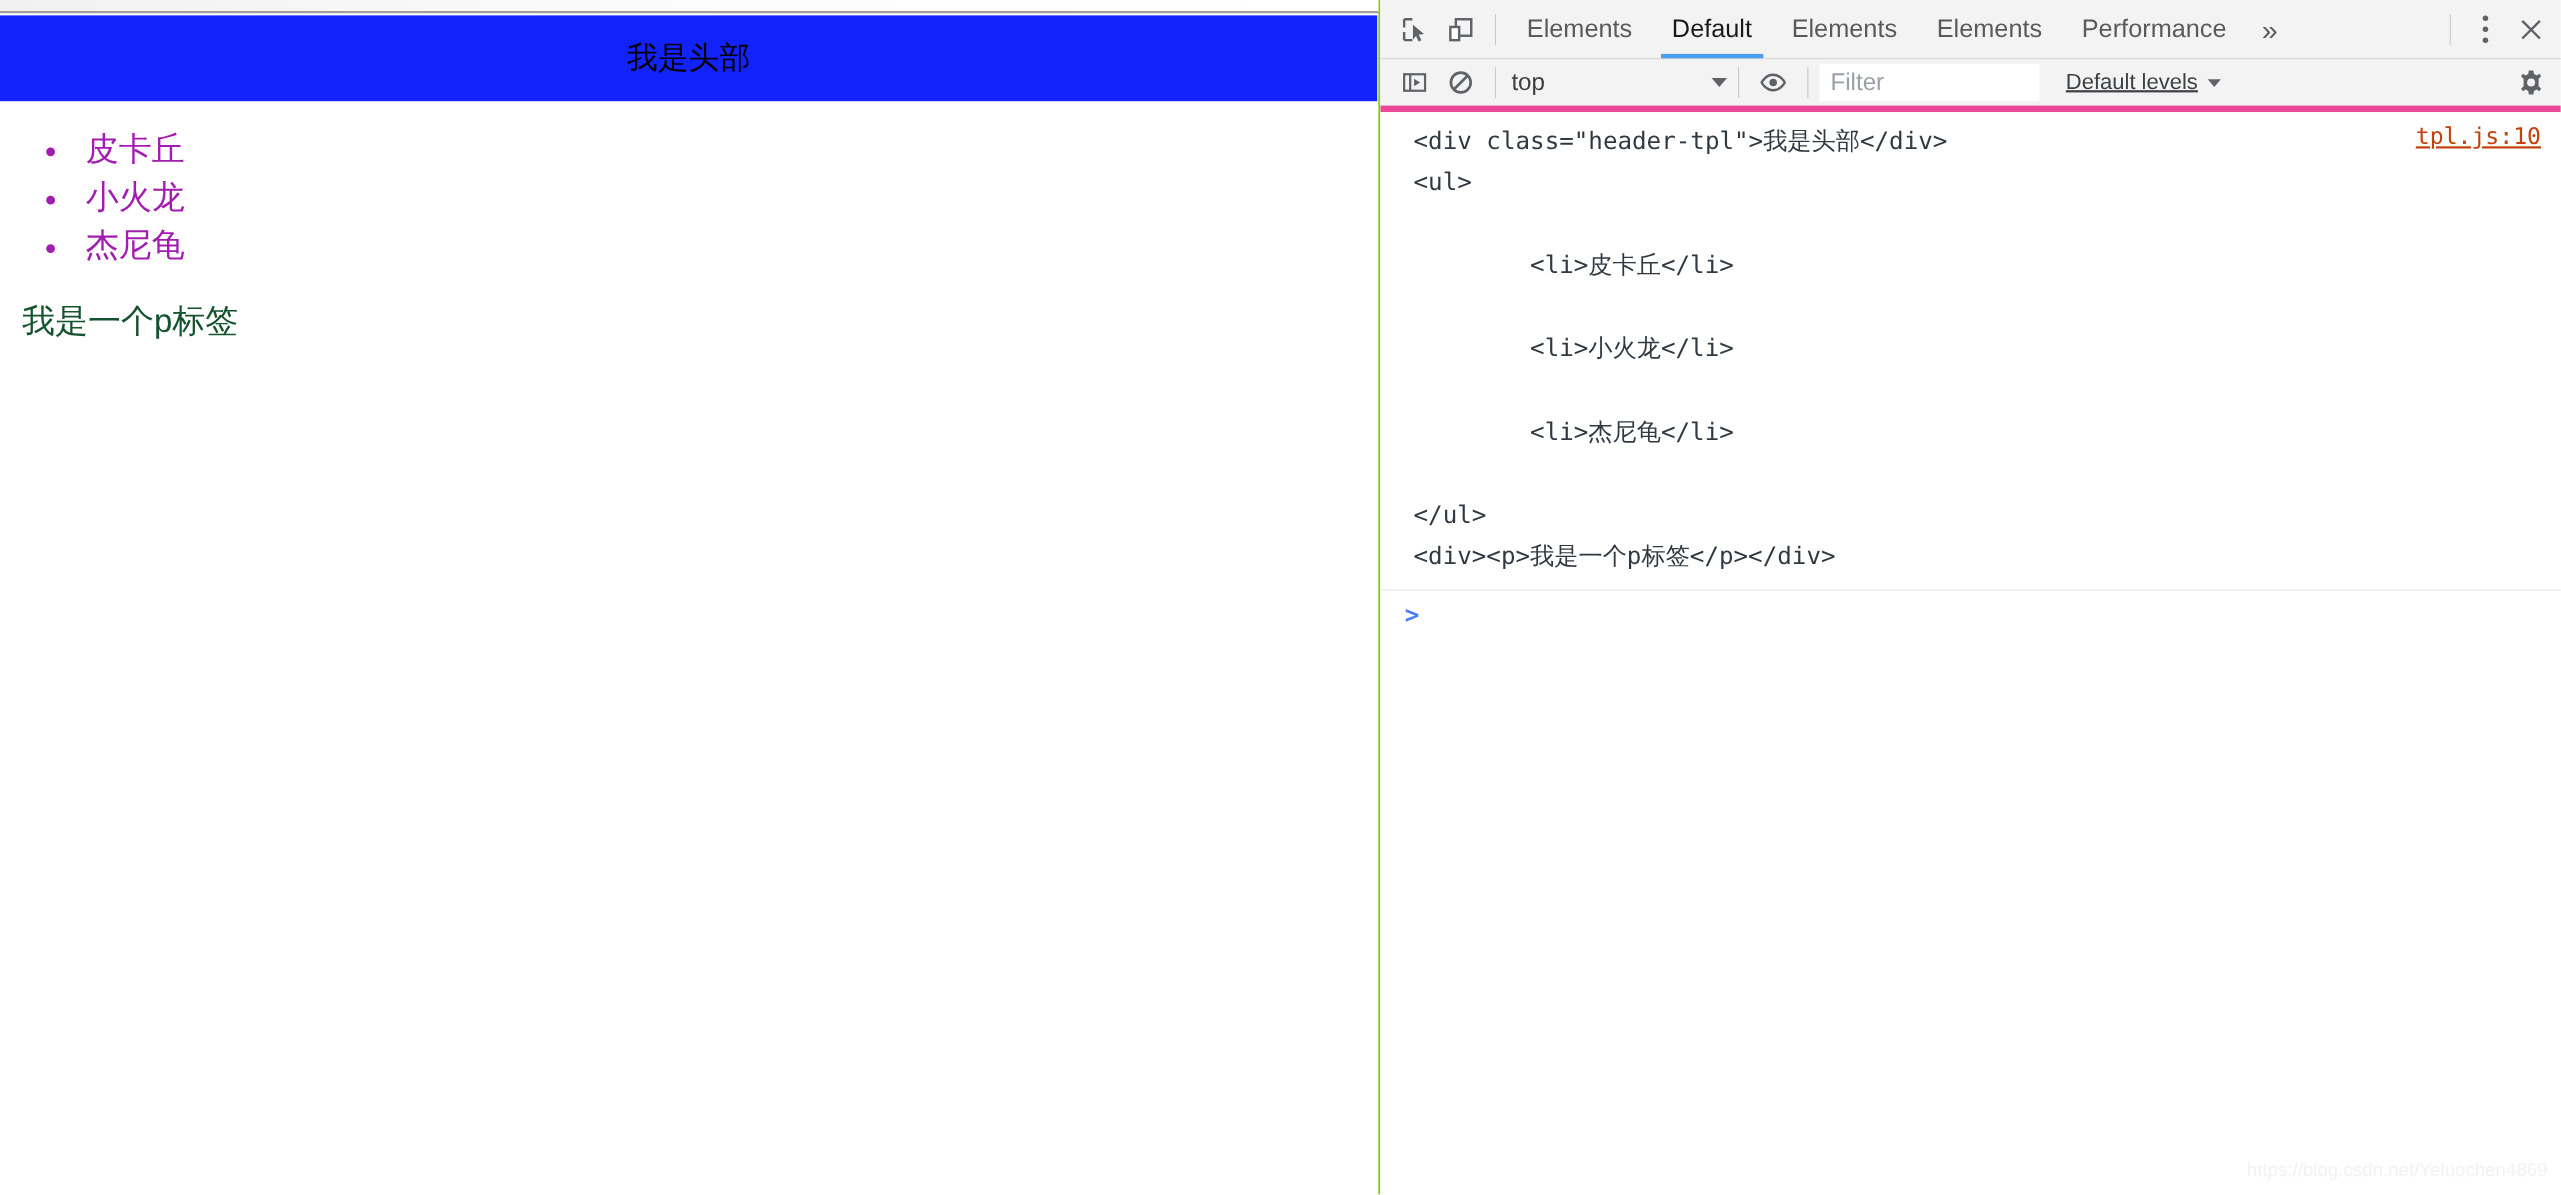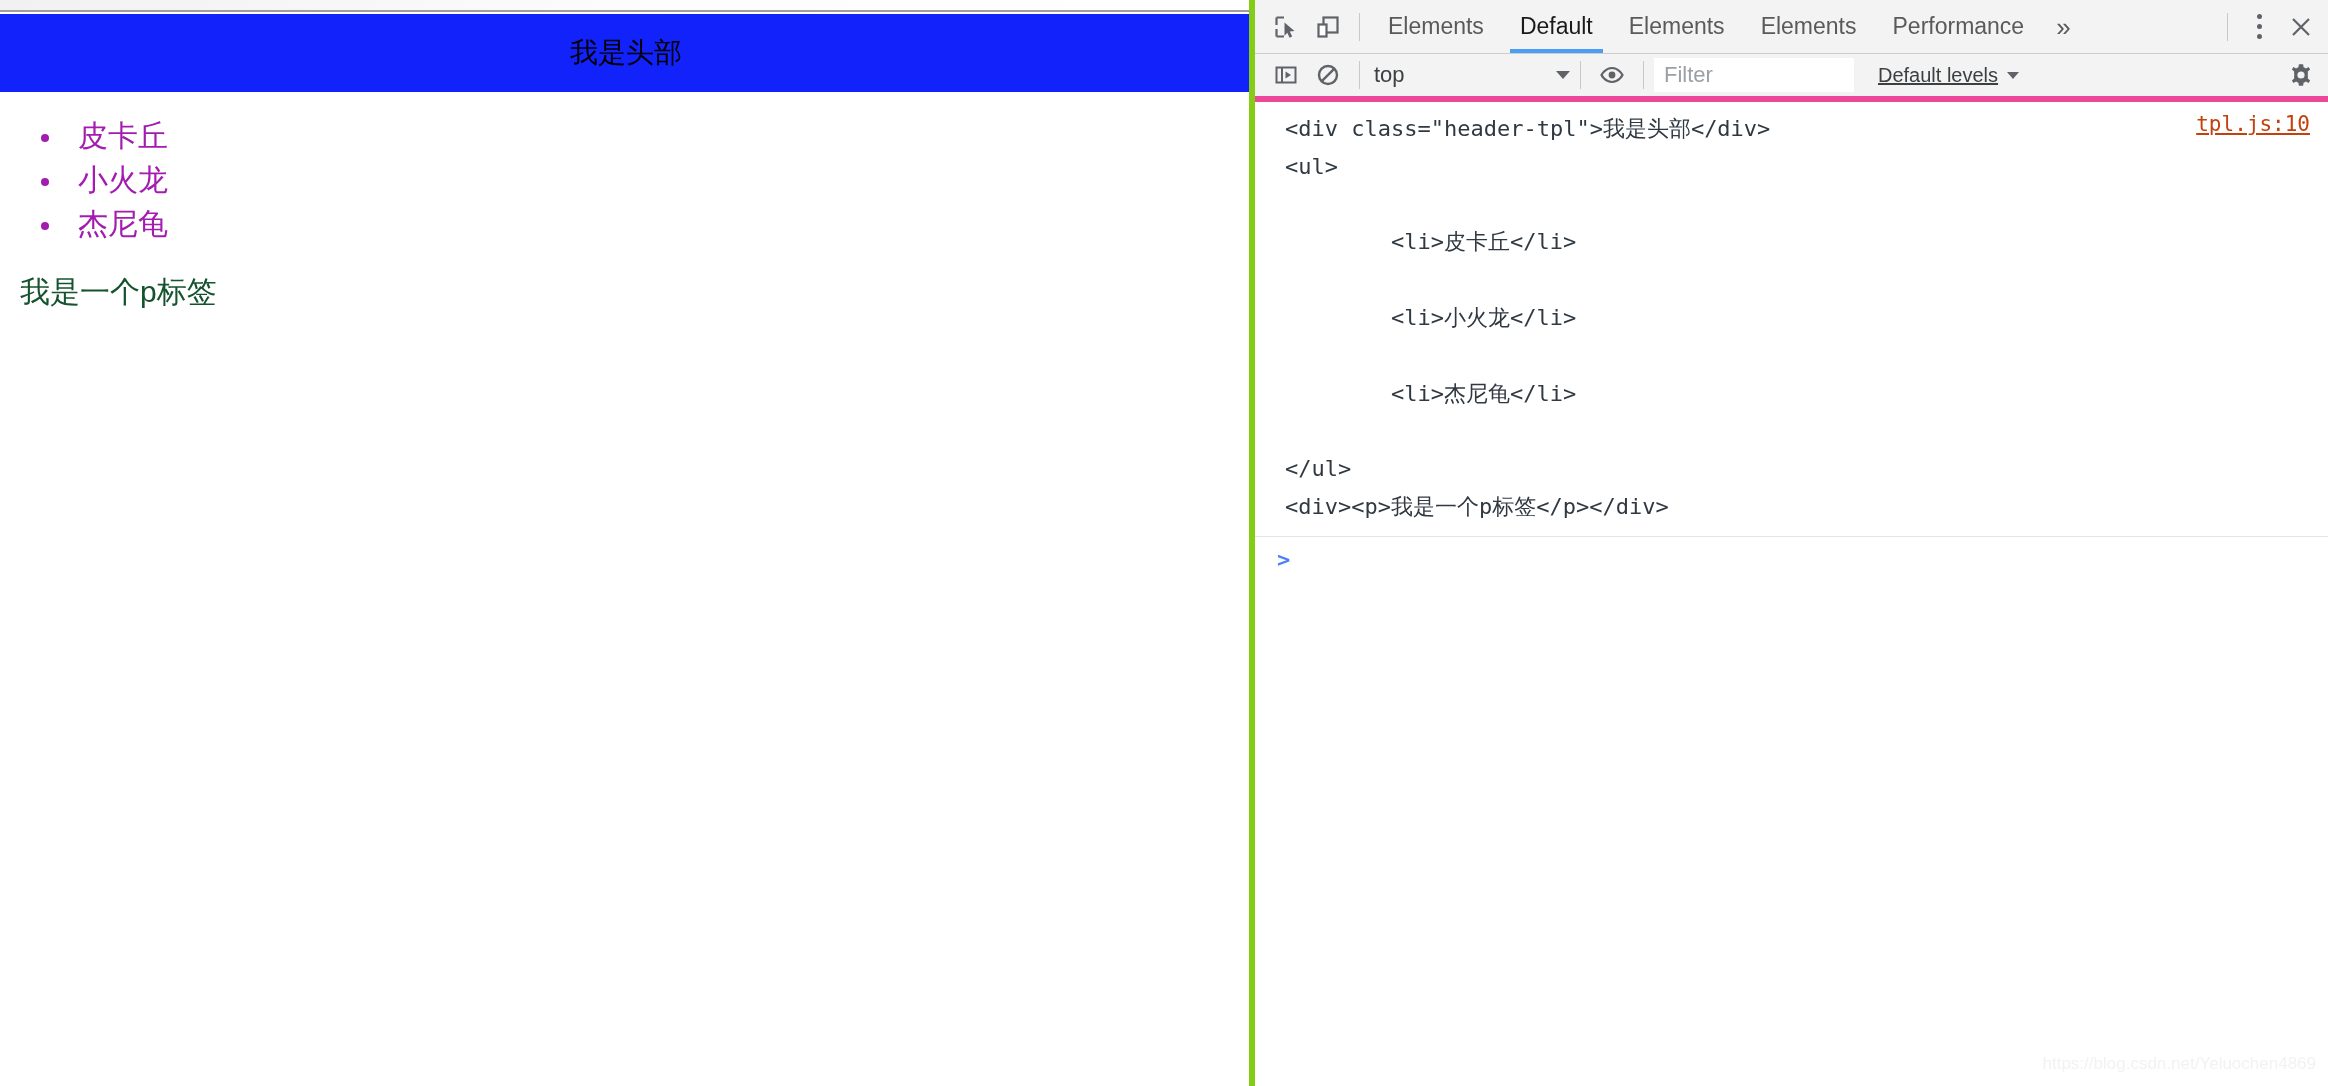--- a/index.html
+++ b/index.html
@@ -29,21 +29,21 @@
     background: linear-gradient(to right, #f1f1f1, #fdfdfd 55%, #ffffff);
     border-bottom: 2px solid #9e9e9e;
   }
 
   
   .viewport {
     position: relative;
     width: 1255px;
     height: 1086px;
     background: #ffffff;
-    border-right: 6px solid #84cc16;
+    border-right: 2px solid #84cc16;
     overflow: hidden;
   }
   .viewport-inner {
     position: absolute;
     top: 14px; left: 0;
     width: 1255px;
     padding: 0;
   }
 
   .header-tpl {

